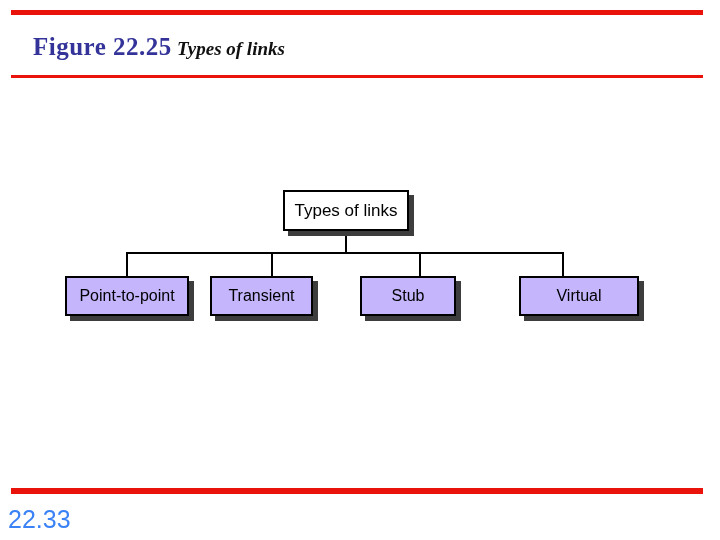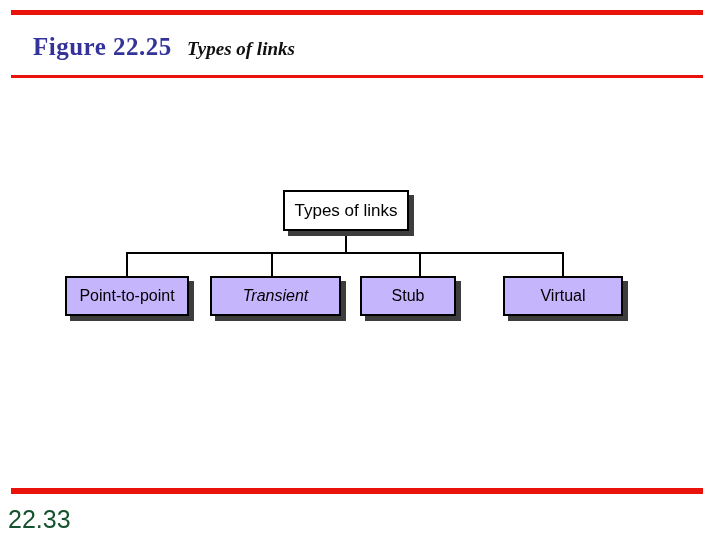--- a/index.html
+++ b/index.html
@@ -5,38 +5,38 @@
   html,body{margin:0;padding:0;background:#fff;}
   .slide{
     position:relative;width:720px;height:540px;background:#ffffff;
     overflow:hidden;font-family:"Liberation Sans",sans-serif;
   }
   .rule{position:absolute;background:#ea130c;}
   .rule-top{left:11px;top:10px;width:692px;height:5px;}
   .rule-mid{left:11px;top:75px;width:692px;height:3px;}
   .rule-bottom{left:11px;top:488px;width:692px;height:6px;}
 
-  .title-row{position:absolute;left:33px;top:33px;display:flex;align-items:baseline;gap:15px;white-space:nowrap;}
+  .title-row{position:absolute;left:33px;top:33px;display:flex;align-items:baseline;gap:5px;white-space:nowrap;}
   .fig-label{font-family:"Liberation Serif",serif;font-weight:bold;font-size:25px;color:#333399;letter-spacing:0.5px;}
   .fig-caption{font-family:"Liberation Serif",serif;font-weight:bold;font-style:italic;font-size:19px;color:#101010;}
 
-  .slide-number{position:absolute;left:8px;top:505px;font-size:25px;color:#14532d;}
+  .slide-number{position:absolute;left:8px;top:505px;font-size:25px;color:#3b82f6;}
 
   .diagram{position:absolute;left:0;top:0;width:720px;height:540px;}
   .node{
     position:absolute;box-sizing:border-box;border:2px solid #000;
     box-shadow:5px 5px 0 #3d3d3d;display:flex;align-items:center;justify-content:center;
     color:#000;text-align:center;
   }
   .node.root{left:283px;top:190px;width:126px;height:41px;background:#ffffff;font-size:17px;}
   .node.child{top:276px;height:40px;background:#c4b5fd;font-size:16px;}
   .child-0{left:65px;width:124px;}
-  .child-1{left:210px;width:131px;font-style:italic;}
+  .child-1{left:210px;width:103px;}
   .child-2{left:360px;width:96px;}
-  .child-3{left:503px;width:120px;}
+  .child-3{left:519px;width:120px;}
   .line{position:absolute;background:#000;}
   .stem{left:345px;top:231px;width:2px;height:21px;}
   .hbar{left:126px;top:252px;width:438px;height:2px;}
   .drop{top:252px;width:2px;height:24px;}
   .drop-0{left:126px;}
   .drop-1{left:271px;}
   .drop-2{left:419px;}
   .drop-3{left:562px;}
 </style>
 </head>

